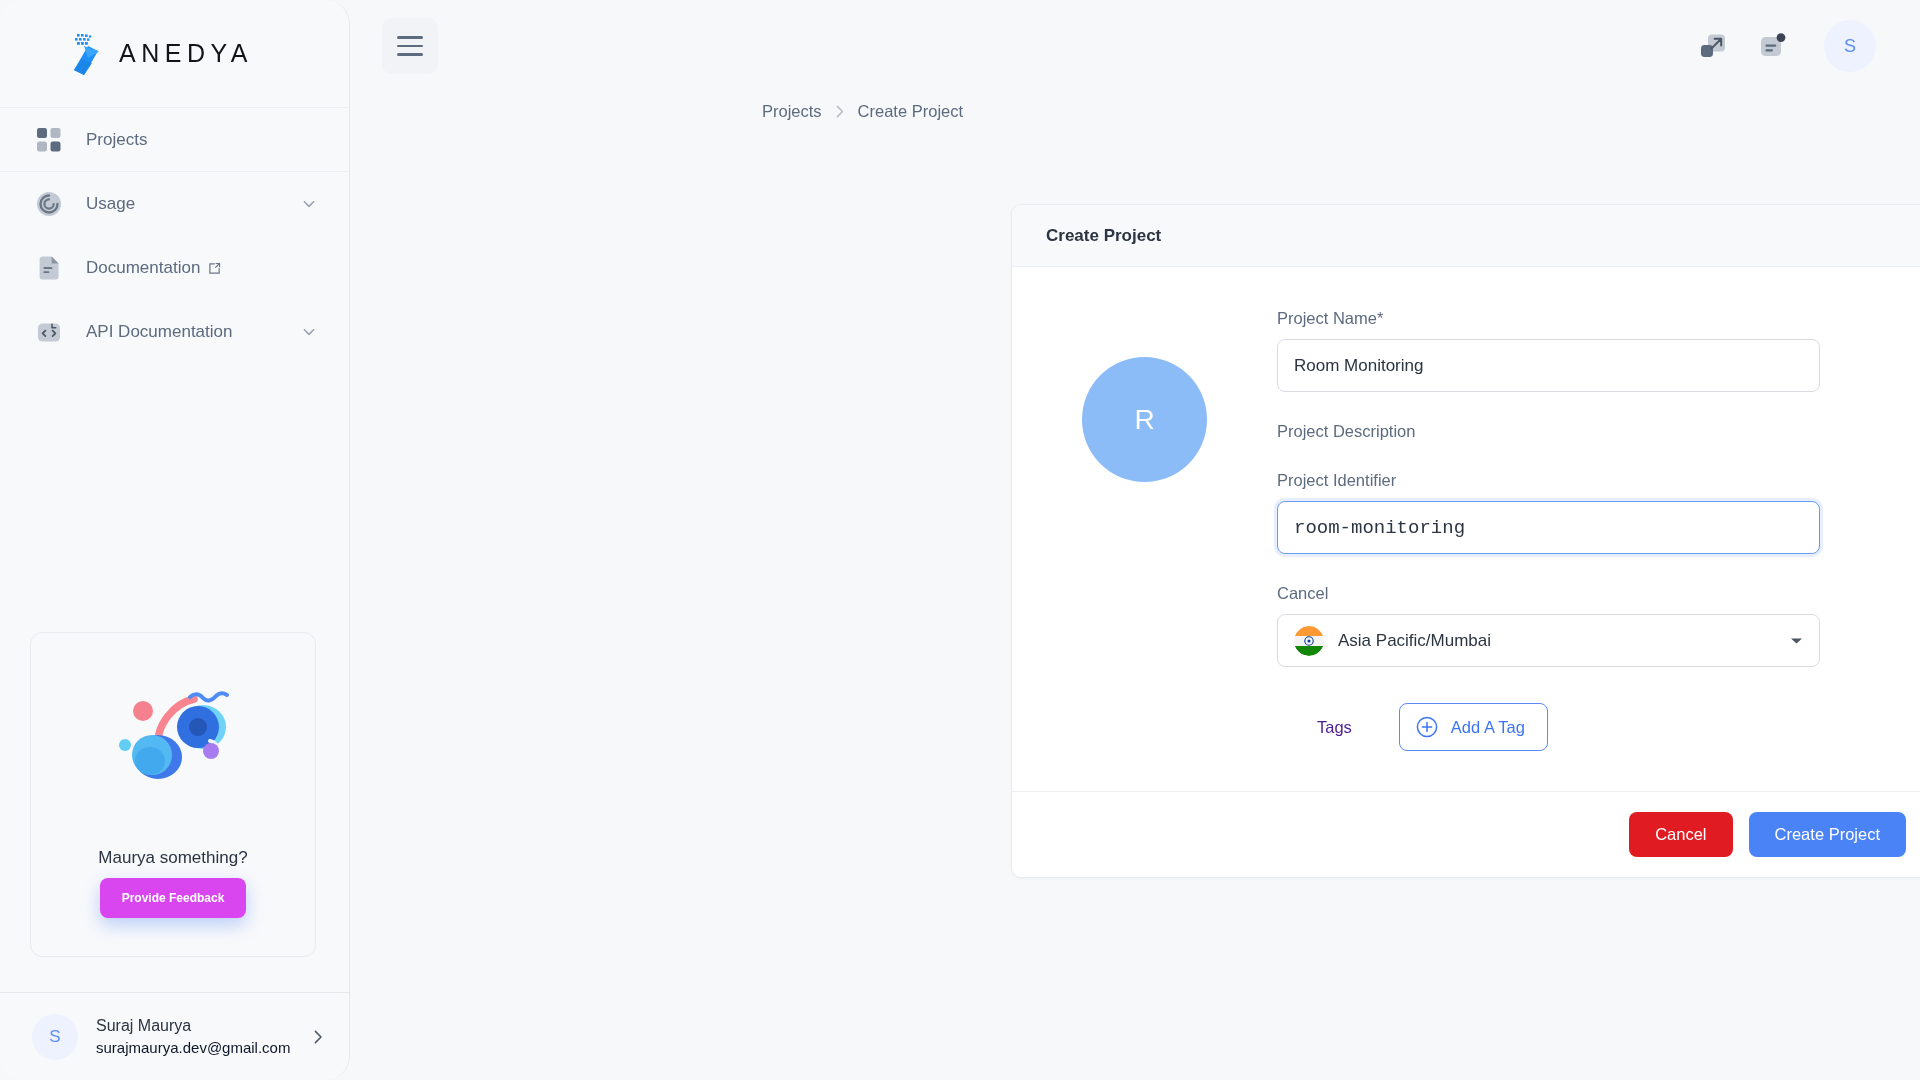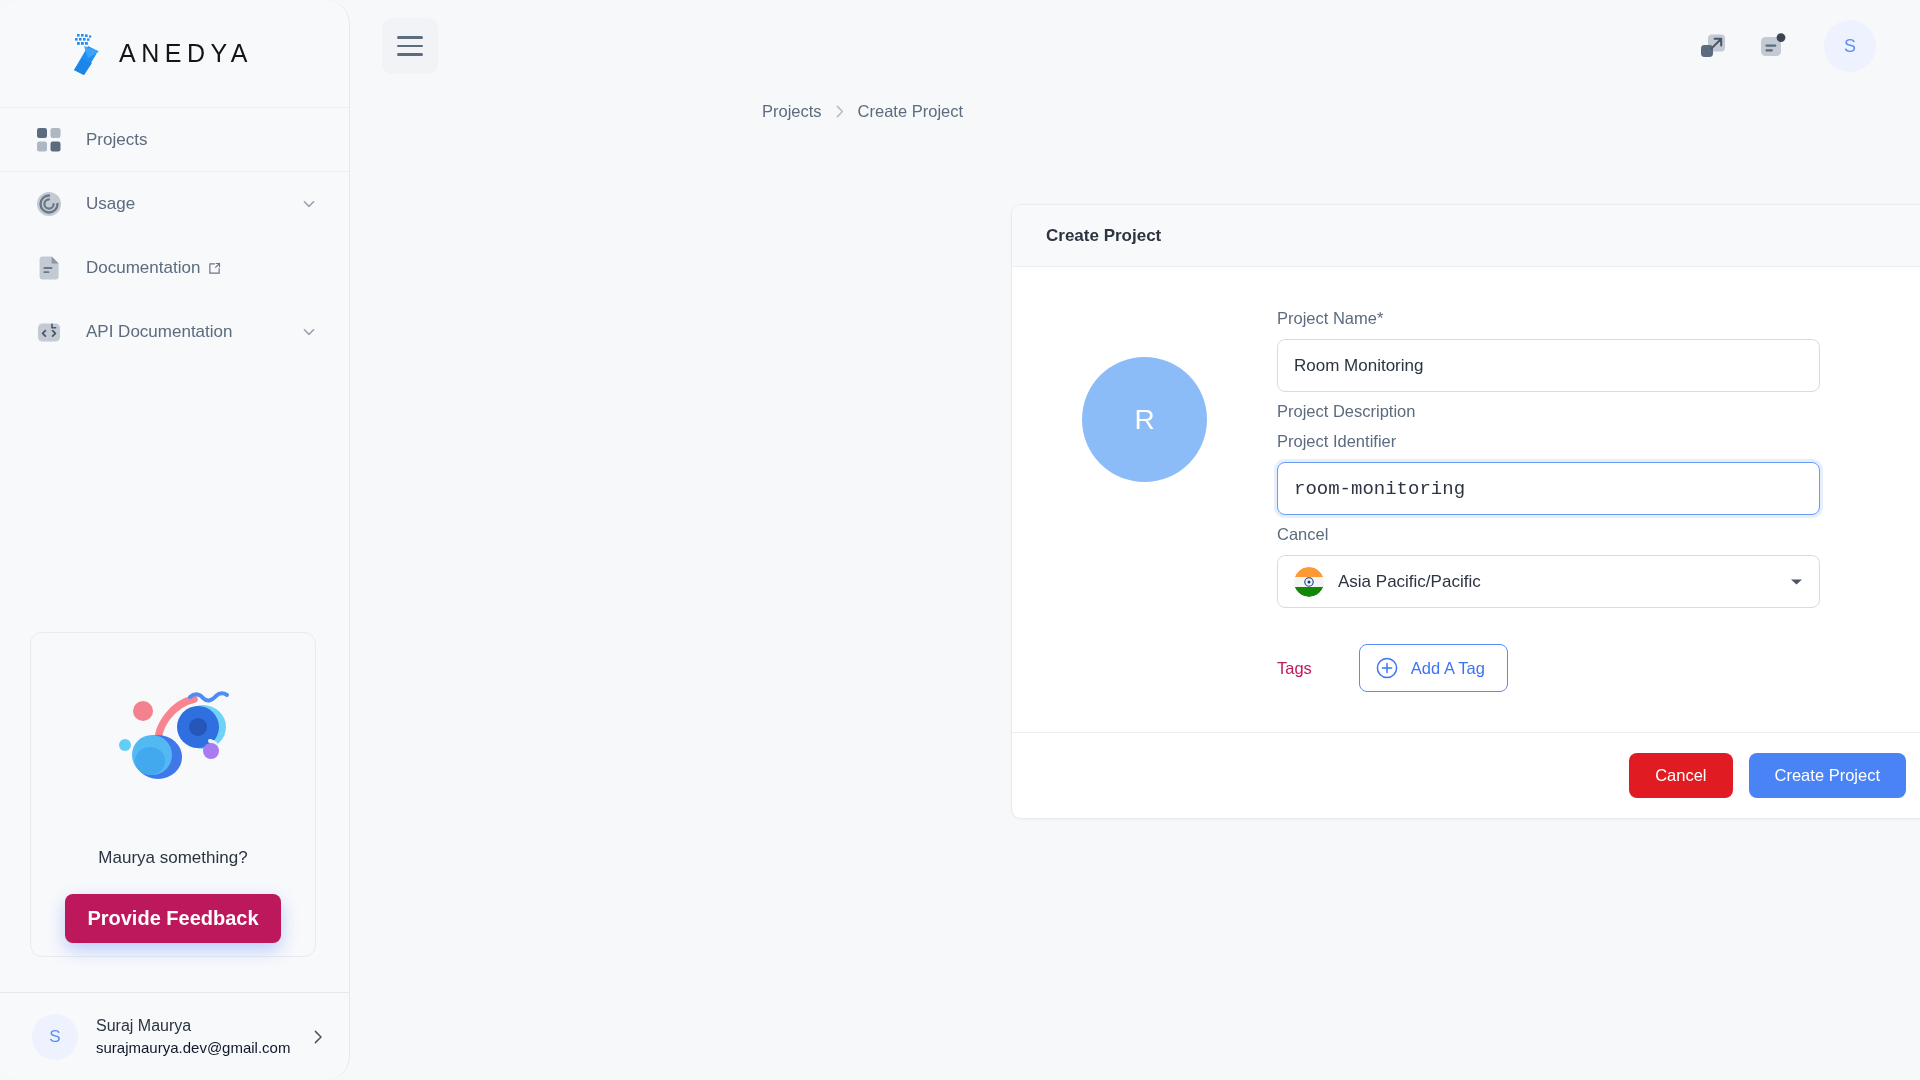--- a/index.html
+++ b/index.html
@@ -54,24 +54,24 @@
     border: 1px solid #e9ebef; border-radius: 12px;
     display: flex; flex-direction: column;
     align-items: center; justify-content: flex-start;
     padding-top: 42px;
   }
   .feedback-illus { width: 135px; height: 115px; display:block; }
   .feedback-title {
     margin-top: 58px; font-size: 17px; color: #2b3440; font-weight: 400;
   }
   .feedback-btn {
-    margin-top: 26px;
-    background: #be185d; color: #fff;
+    margin-top: 10px;
+    background: #d946ef; color: #fff;
     border: none; border-radius: 8px;
-    padding: 13px 22px; font-size: 20px; font-weight: 700;
+    padding: 13px 22px; font-size: 12px; font-weight: 700;
     font-family: "Liberation Sans", sans-serif;
     cursor: pointer;
     box-shadow: 0 7px 18px rgba(59,116,245,.32);
   }
 
   
   .user-row {
     position: absolute; left: 0; right: 0; bottom: 0; height: 88px;
     border-top: 1px solid #e6e8ec;
     display: flex; align-items: center; gap: 18px;
@@ -144,21 +144,21 @@
   .card-body { display: flex; padding: 42px 0 40px 0; }
   .avatar-col { width: 265px; display: flex; justify-content: center; padding-top: 48px; }
   .project-avatar {
     width: 125px; height: 125px; border-radius: 50%;
     background: #8bbcf7; color: #fff;
     display: flex; align-items: center; justify-content: center;
     font-size: 28px; font-weight: 400;
   }
   .form-col { flex: 1; padding-right: 118px; }
 
-  .field { margin-bottom: 10px; }
+  .field { margin-bottom: 30px; }
   .field-label {
     font-size: 16.5px; color: #5c6b7e; margin-bottom: 11px; display: block;
   }
   .req { color: #5c6b7e; }
   .input, .textarea, .select-box {
     width: 100%; border: 1px solid #d8dce2; border-radius: 8px;
     background: #fff; color: #2b3440;
     font-size: 17px; font-family: "Liberation Sans", sans-serif;
     padding: 0 16px; outline: none;
   }
@@ -176,21 +176,21 @@
     height: 53px; display: flex; align-items: center; gap: 14px;
     padding: 0 16px; cursor: pointer;
   }
   .flag {
     width: 30px; height: 30px; border-radius: 50%; flex: 0 0 30px; display:block;
   }
   .select-value { flex: 1; font-size: 17px; color: #2b3440; }
   .select-caret { width: 13px; height: 8px; }
 
   .tags-row { display: flex; align-items: center; gap: 23px; margin-top: 36px; }
-  .tags-label { font-size: 16.5px; color: #be185d; }
+  .tags-label { font-size: 16.5px; color: #4c1d95; margin-left: 40px; }
   .add-tag-btn {
     display: flex; align-items: center; gap: 13px;
     border: 1px solid #5b8cf7; border-radius: 8px;
     background: #fff; color: #3b74f5;
     padding: 12px 22px 12px 16px;
     font-size: 16.5px; font-family: "Liberation Sans", sans-serif;
     cursor: pointer;
     margin-left: 24px;
   }
   .plus-icon { width: 22px; height: 22px; flex: 0 0 22px; }
@@ -404,21 +404,21 @@
                     </clipPath>
                   </defs>
                 <g clip-path="url(#fc)">
                   <rect x="0" y="0" width="30" height="10" fill="#ff9933"></rect>
                   <rect x="0" y="10" width="30" height="10" fill="#f4f4f4"></rect>
                   <rect x="0" y="20" width="30" height="10" fill="#138808"></rect>
                   <circle cx="15" cy="15" r="4.2" fill="none" stroke="#0a3d91" stroke-width="1.1"></circle>
                   <circle cx="15" cy="15" r="1.5" fill="#0a3d91"></circle>
                 </g>
               </svg>
-              <span class="select-value">Asia Pacific/Pacific</span>
+              <span class="select-value">Asia Pacific/Mumbai</span>
               <svg class="select-caret" viewBox="0 0 13 8">
                 <path d="M1 1.4 L6.5 6.6 L12 1.4" fill="#4a5565"></path>
               </svg>
             </div>
           </div>
 
           <div class="tags-row">
             <span class="tags-label">Tags</span>
             <button class="add-tag-btn">
               <svg class="plus-icon" viewBox="0 0 22 22">

